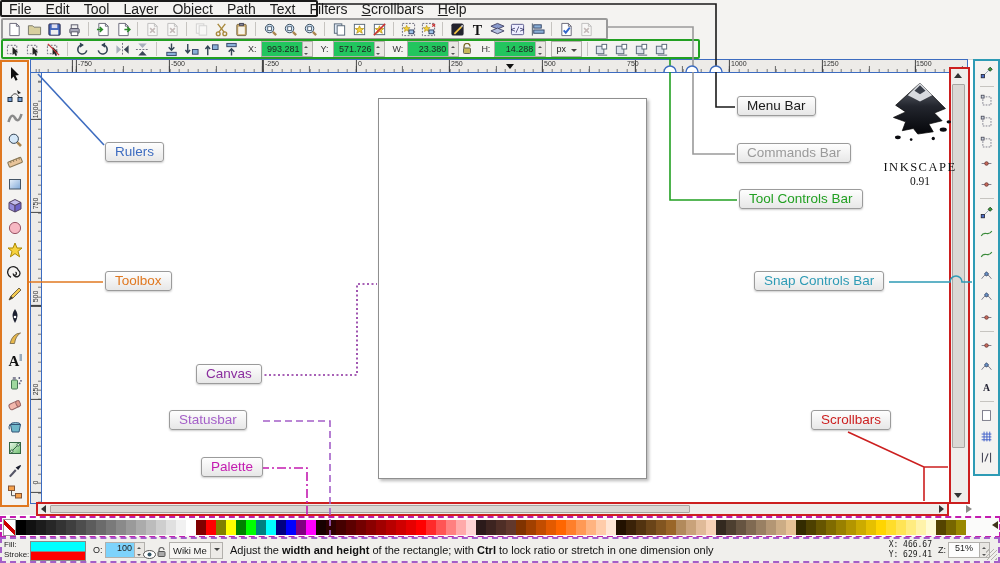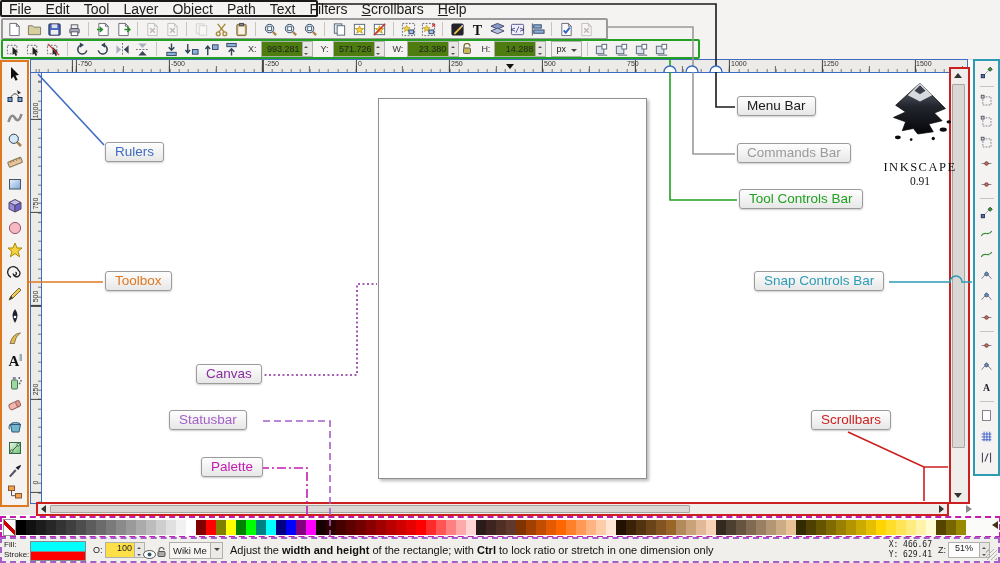--- a/index.html
+++ b/index.html
@@ -14,21 +14,21 @@
   .menu-item::first-letter{text-decoration:underline;}
   
   #cmdbar{position:absolute;left:5px;top:20px;height:18px;display:flex;align-items:center;gap:2px;z-index:4;}
   #tcbar{position:absolute;left:4px;top:41px;height:16px;display:flex;align-items:center;gap:2px;
          z-index:4;font-size:9px;color:#333;}
   .tbtn{width:18px;height:17px;display:flex;align-items:center;justify-content:center;border-radius:2px;}
   .tbtn.dis{opacity:.38;filter:grayscale(85%);}
   .icn{width:15px;height:15px;display:block;}
   .tsep{width:1px;height:14px;background:#c6c4c0;margin:0 3px;}
   .flbl{margin:0 2px 0 6px;color:#333;}
-  .fld{display:flex;align-items:center;background:#4d7c0f;border:1px solid #b2b0ac;height:14px;}
+  .fld{display:flex;align-items:center;background:#22c55e;border:1px solid #b2b0ac;height:14px;}
   .fval{width:36px;text-align:right;padding:0 2px;font-size:9px;color:#222;}
   .spin{display:flex;flex-direction:column;width:9px;height:14px;background:#e9e7e3;border-left:1px solid #b2b0ac;}
   .spin i{flex:1;position:relative;}
   .spin i.up::after{content:"";position:absolute;left:1.5px;top:2px;border:2.5px solid transparent;border-bottom-color:#555;}
   .spin i.dn::after{content:"";position:absolute;left:1.5px;top:4px;border:2.5px solid transparent;border-top-color:#555;}
   .unitsel{display:flex;align-items:center;gap:5px;border:1px solid #b2b0ac;background:#f1f0ee;
            height:14px;padding:0 4px;margin-left:3px;font-size:9px;color:#222;}
   .dda{width:0;height:0;border:3px solid transparent;border-top-color:#444;margin-top:5px;}
   .lockbtn{margin:0 1px;display:flex;align-items:center;}
   
@@ -83,21 +83,21 @@
   .sw{flex:none;width:10px;height:15px;}
   .sw.none{background:linear-gradient(45deg,transparent 42%,#c00 42%,#c00 58%,transparent 58%),#fff;border:1px solid #999;width:11px;}
   #palend{position:absolute;right:2px;top:521px;width:0;height:0;z-index:4;
           border:4px solid transparent;border-right:6px solid #40351a;}
   
   #statusbar{position:absolute;left:0;top:537px;width:996px;height:22px;background:#f0efec;border:2px dashed;z-index:3;}
   #statusbar .lab{position:absolute;font-size:8px;color:#222;}
   #fillsw{position:absolute;left:28px;top:2px;width:54px;height:9px;border:1px solid #888;}
   #strokesw{position:absolute;left:28px;top:12px;width:54px;height:8px;border:1px solid #888;}
   #olbl{position:absolute;left:91px;top:6px;font-size:9px;color:#222;}
-  #ofld{position:absolute;left:103px;top:3px;height:14px;display:flex;background:#fde047;border:1px solid #b2b0ac;}
+  #ofld{position:absolute;left:103px;top:3px;height:14px;display:flex;background:#7dd3fc;border:1px solid #b2b0ac;}
   #ofld .fval{width:24px;font-size:9px;}
   #eyebtn{position:absolute;left:141px;top:6px;}
   #lockbtn2{position:absolute;left:155px;top:5px;}
   #layersel{position:absolute;left:167px;top:3px;width:52px;height:15px;border:1px solid #b2b0ac;background:#f6f5f3;
             display:flex;align-items:center;font-size:9.5px;color:#222;}
   #layersel .lname{flex:1;padding-left:3px;}
   #layersel .ddbtn{width:11px;height:100%;border-left:1px solid #b2b0ac;display:flex;justify-content:center;background:#eceae7;}
   #sbmsg{position:absolute;left:228px;top:0;height:22px;line-height:22px;font-size:11px;color:#111;white-space:nowrap;}
   #sbxy{position:absolute;left:858px;top:1px;width:72px;font-family:"DejaVu Sans Mono",monospace;
         font-size:8px;color:#222;text-align:right;line-height:10px;}

